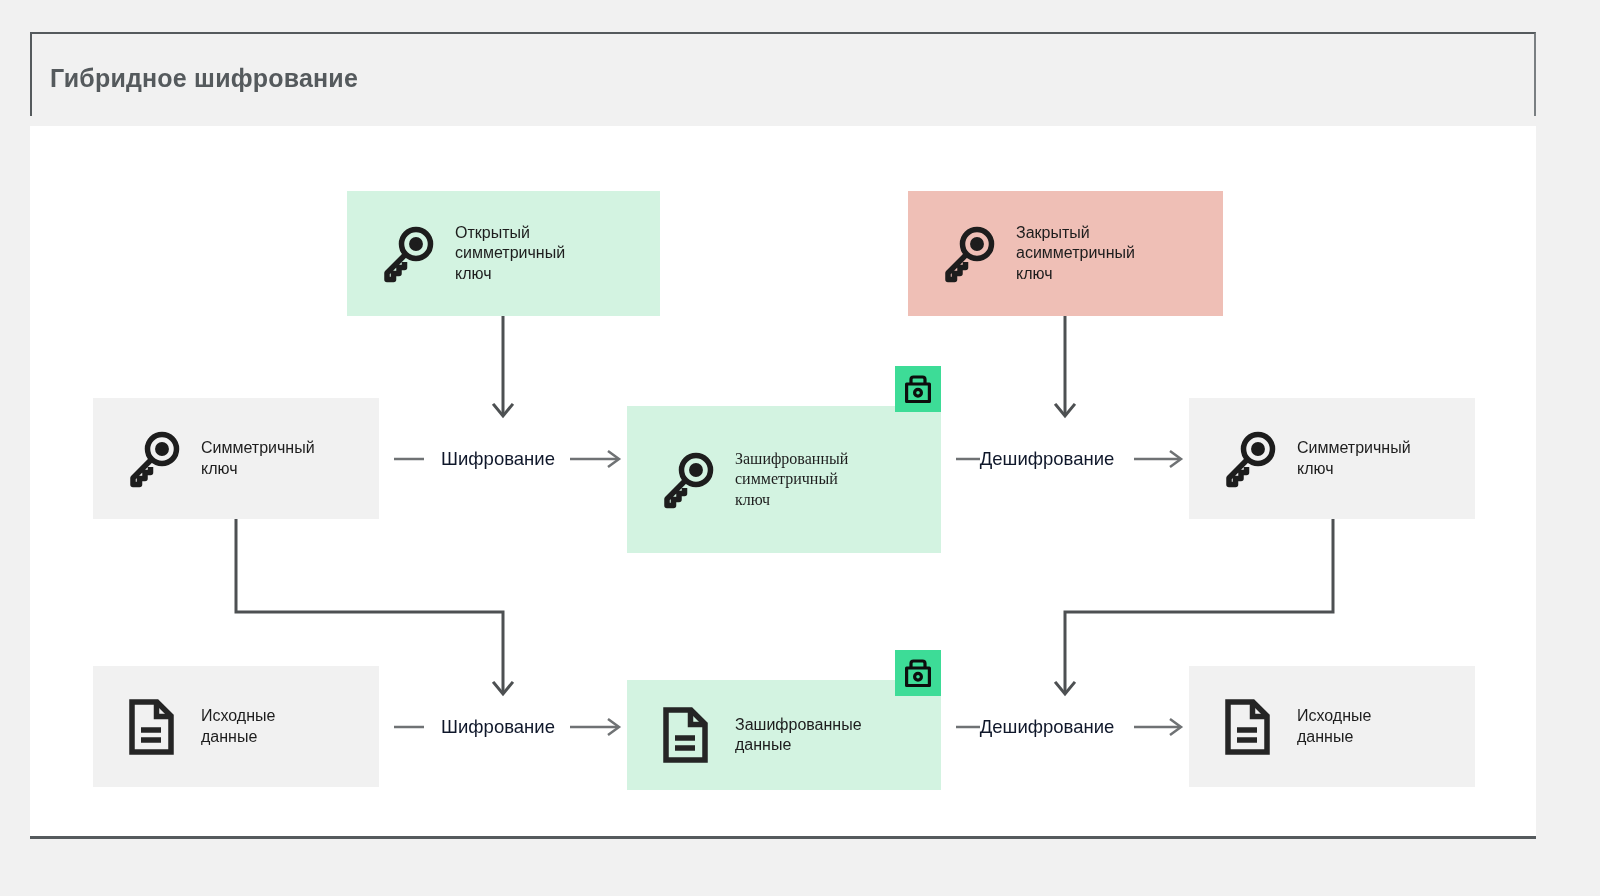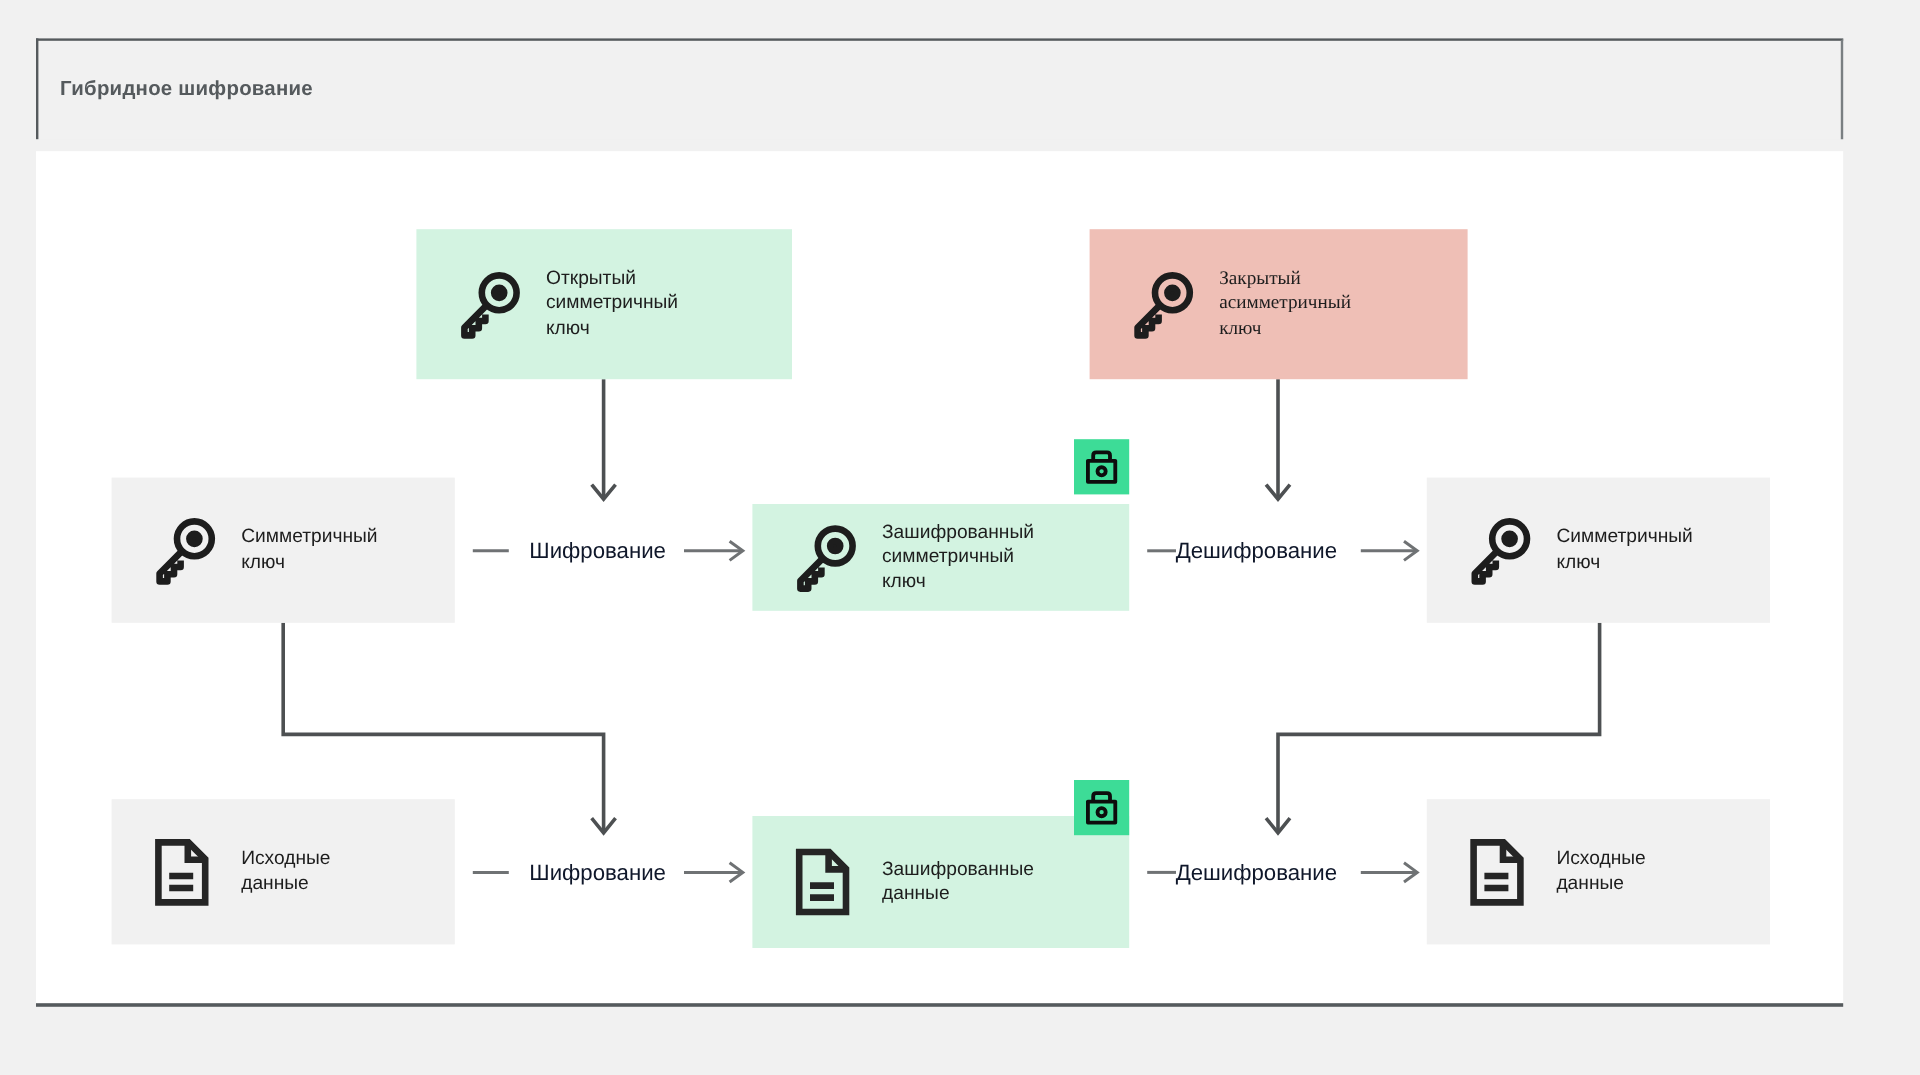--- a/index.html
+++ b/index.html
@@ -30,21 +30,21 @@
     background: #f1f1f1;
     border-top: 2px solid #555a5d;
     border-left: 2px solid #555a5d;
     border-right: 2px solid #7a7f82;
     box-sizing: border-box;
   }
   .frame-title {
     position: absolute;
     left: 18px;
     top: 30px;
-    font-size: 17px;
+    font-size: 25px;
     font-weight: bold;
     color: #555a5d;
     letter-spacing: 0.2px;
     white-space: nowrap;
   }
   .canvas {
     position: absolute;
     left: 30px;
     top: 126px;
     width: 1506px;
@@ -164,21 +164,21 @@
           <circle cx="37" cy="19" r="4.2" fill="#1d1d1d"></circle>
           <path d="M26.6 29.3 L8 48 L8 54.5 L14.5 54.5 L14.5 48.5 L20 48.5 L20 42.5 L25.5 42.5 L25.5 37"></path>
         </g>
       </svg>
     </span>
     <span class="node-label">Открытый
 симметричный
 ключ</span>
   </div>
 
-  <div class="node bg-pink" style="left:908px; top:191px; width:315px; height:125px;font-family:Liberation Serif, serif;">
+  <div class="node bg-pink" style="left:908px; top:191px; width:315px; height:125px;">
     <span class="icon-wrap">
       <svg width="56" height="58" viewBox="0 0 56 58">
         <g fill="none" stroke="#1d1d1d" stroke-width="5.5" stroke-linejoin="round">
           <circle cx="37" cy="19" r="14.5"></circle>
           <circle cx="37" cy="19" r="4.2" fill="#1d1d1d"></circle>
           <path d="M26.6 29.3 L8 48 L8 54.5 L14.5 54.5 L14.5 48.5 L20 48.5 L20 42.5 L25.5 42.5 L25.5 37"></path>
         </g>
       </svg>
     </span>
     <span class="node-label">Закрытый
@@ -193,21 +193,21 @@
           <circle cx="37" cy="19" r="14.5"></circle>
           <circle cx="37" cy="19" r="4.2" fill="#1d1d1d"></circle>
           <path d="M26.6 29.3 L8 48 L8 54.5 L14.5 54.5 L14.5 48.5 L20 48.5 L20 42.5 L25.5 42.5 L25.5 37"></path>
         </g>
       </svg>
     </span>
     <span class="node-label">Симметричный
 ключ</span>
   </div>
 
-  <div class="node bg-green" style="left:627px; top:420px; width:314px; height:89px;">
+  <div class="node bg-green" style="left:627px; top:406px; width:314px; height:147px;font-family:Liberation Serif, serif;">
     <span class="icon-wrap">
       <svg width="56" height="58" viewBox="0 0 56 58">
         <g fill="none" stroke="#1d1d1d" stroke-width="5.5" stroke-linejoin="round">
           <circle cx="37" cy="19" r="14.5"></circle>
           <circle cx="37" cy="19" r="4.2" fill="#1d1d1d"></circle>
           <path d="M26.6 29.3 L8 48 L8 54.5 L14.5 54.5 L14.5 48.5 L20 48.5 L20 42.5 L25.5 42.5 L25.5 37"></path>
         </g>
       </svg>
     </span>
     <span class="node-label">Зашифрованный

